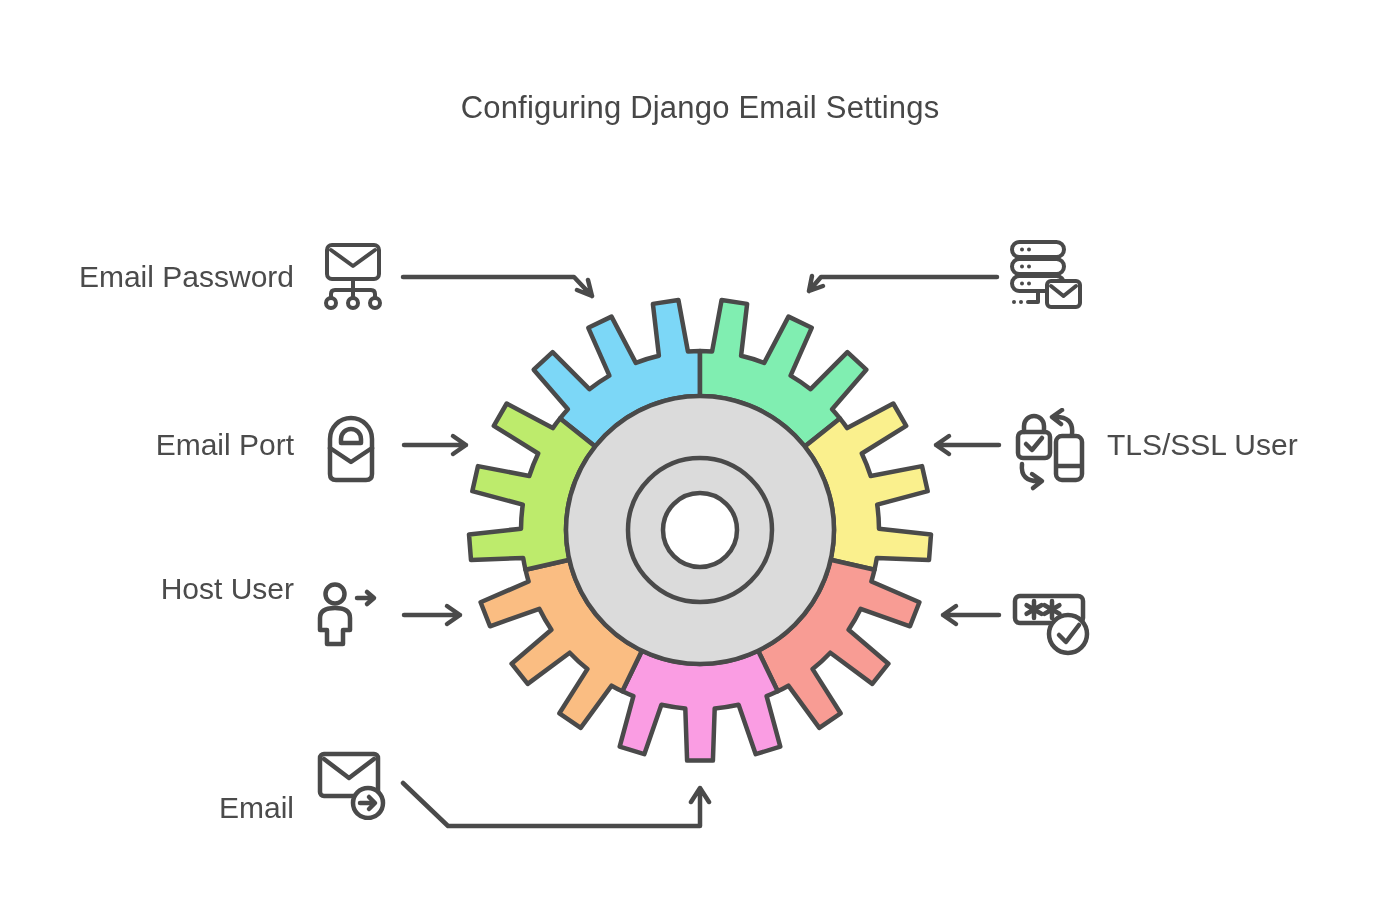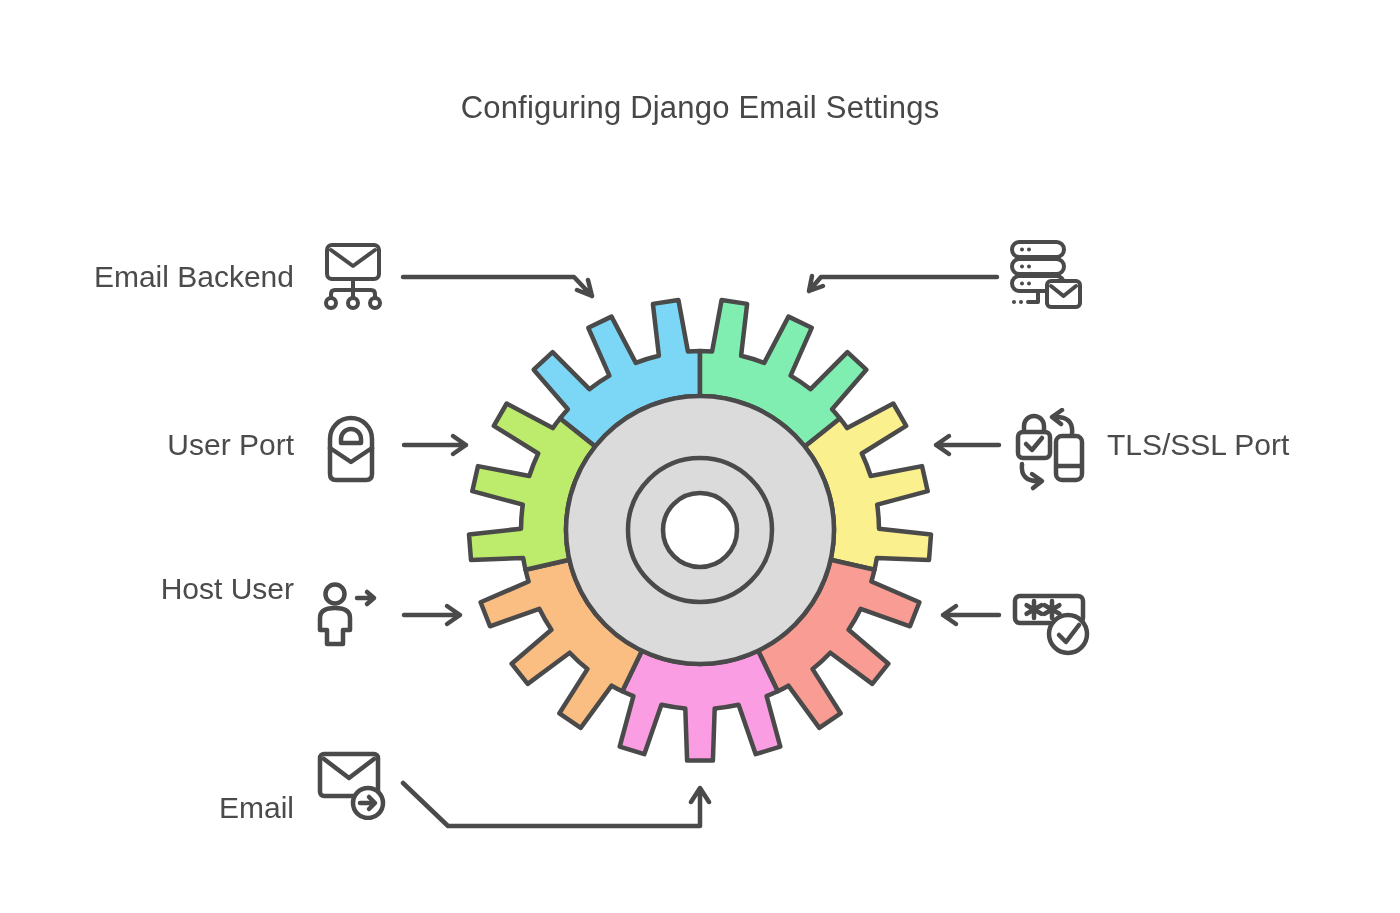--- a/index.html
+++ b/index.html
@@ -52,29 +52,29 @@
     <g>
       <path class="arrow" d="M999 615 L943 615 M956 606 L943 615 L956 624"></path>
     </g>
     <g>
       <path class="arrow" d="M403 783 L448 826 L700 826 L700 789 M691 802 L700 788 L709 802"></path>
     </g>
   </svg>
 
   <div class="title">Configuring Django Email Settings</div>
 
-  <div class="lbl left" style="top:259px">Email Backend</div>
-  <div class="lbl left" style="top:427px">User Port</div>
+  <div class="lbl left" style="top:259px">Email Password</div>
+  <div class="lbl left" style="top:427px">Email Port</div>
   <div class="lbl left" style="top:571px">Host User</div>
   <div class="lbl left twoline" style="top:748px">
     <br>
     <span>Email</span>
   </div>
 
-  <div class="lbl right" style="top:427px">TLS/SSL Port</div>
+  <div class="lbl right" style="top:427px">TLS/SSL User</div>
 
   <svg class="icon" style="left:324px;top:242px" width="58" height="72" viewBox="0 0 58 72">
     <g class="stroked" stroke-width="4">
       <rect x="3" y="3" width="52" height="34" rx="5"></rect>
       <path d="M7 8 L29 24 L51 8"></path>
       <path d="M29 37 V48"></path>
       <path d="M7 56 V52 Q7 48 11 48 H47 Q51 48 51 52 V56 M29 48 V56"></path>
       <circle cx="7" cy="61" r="5"></circle>
       <circle cx="29" cy="61" r="5"></circle>
       <circle cx="51" cy="61" r="5"></circle>

